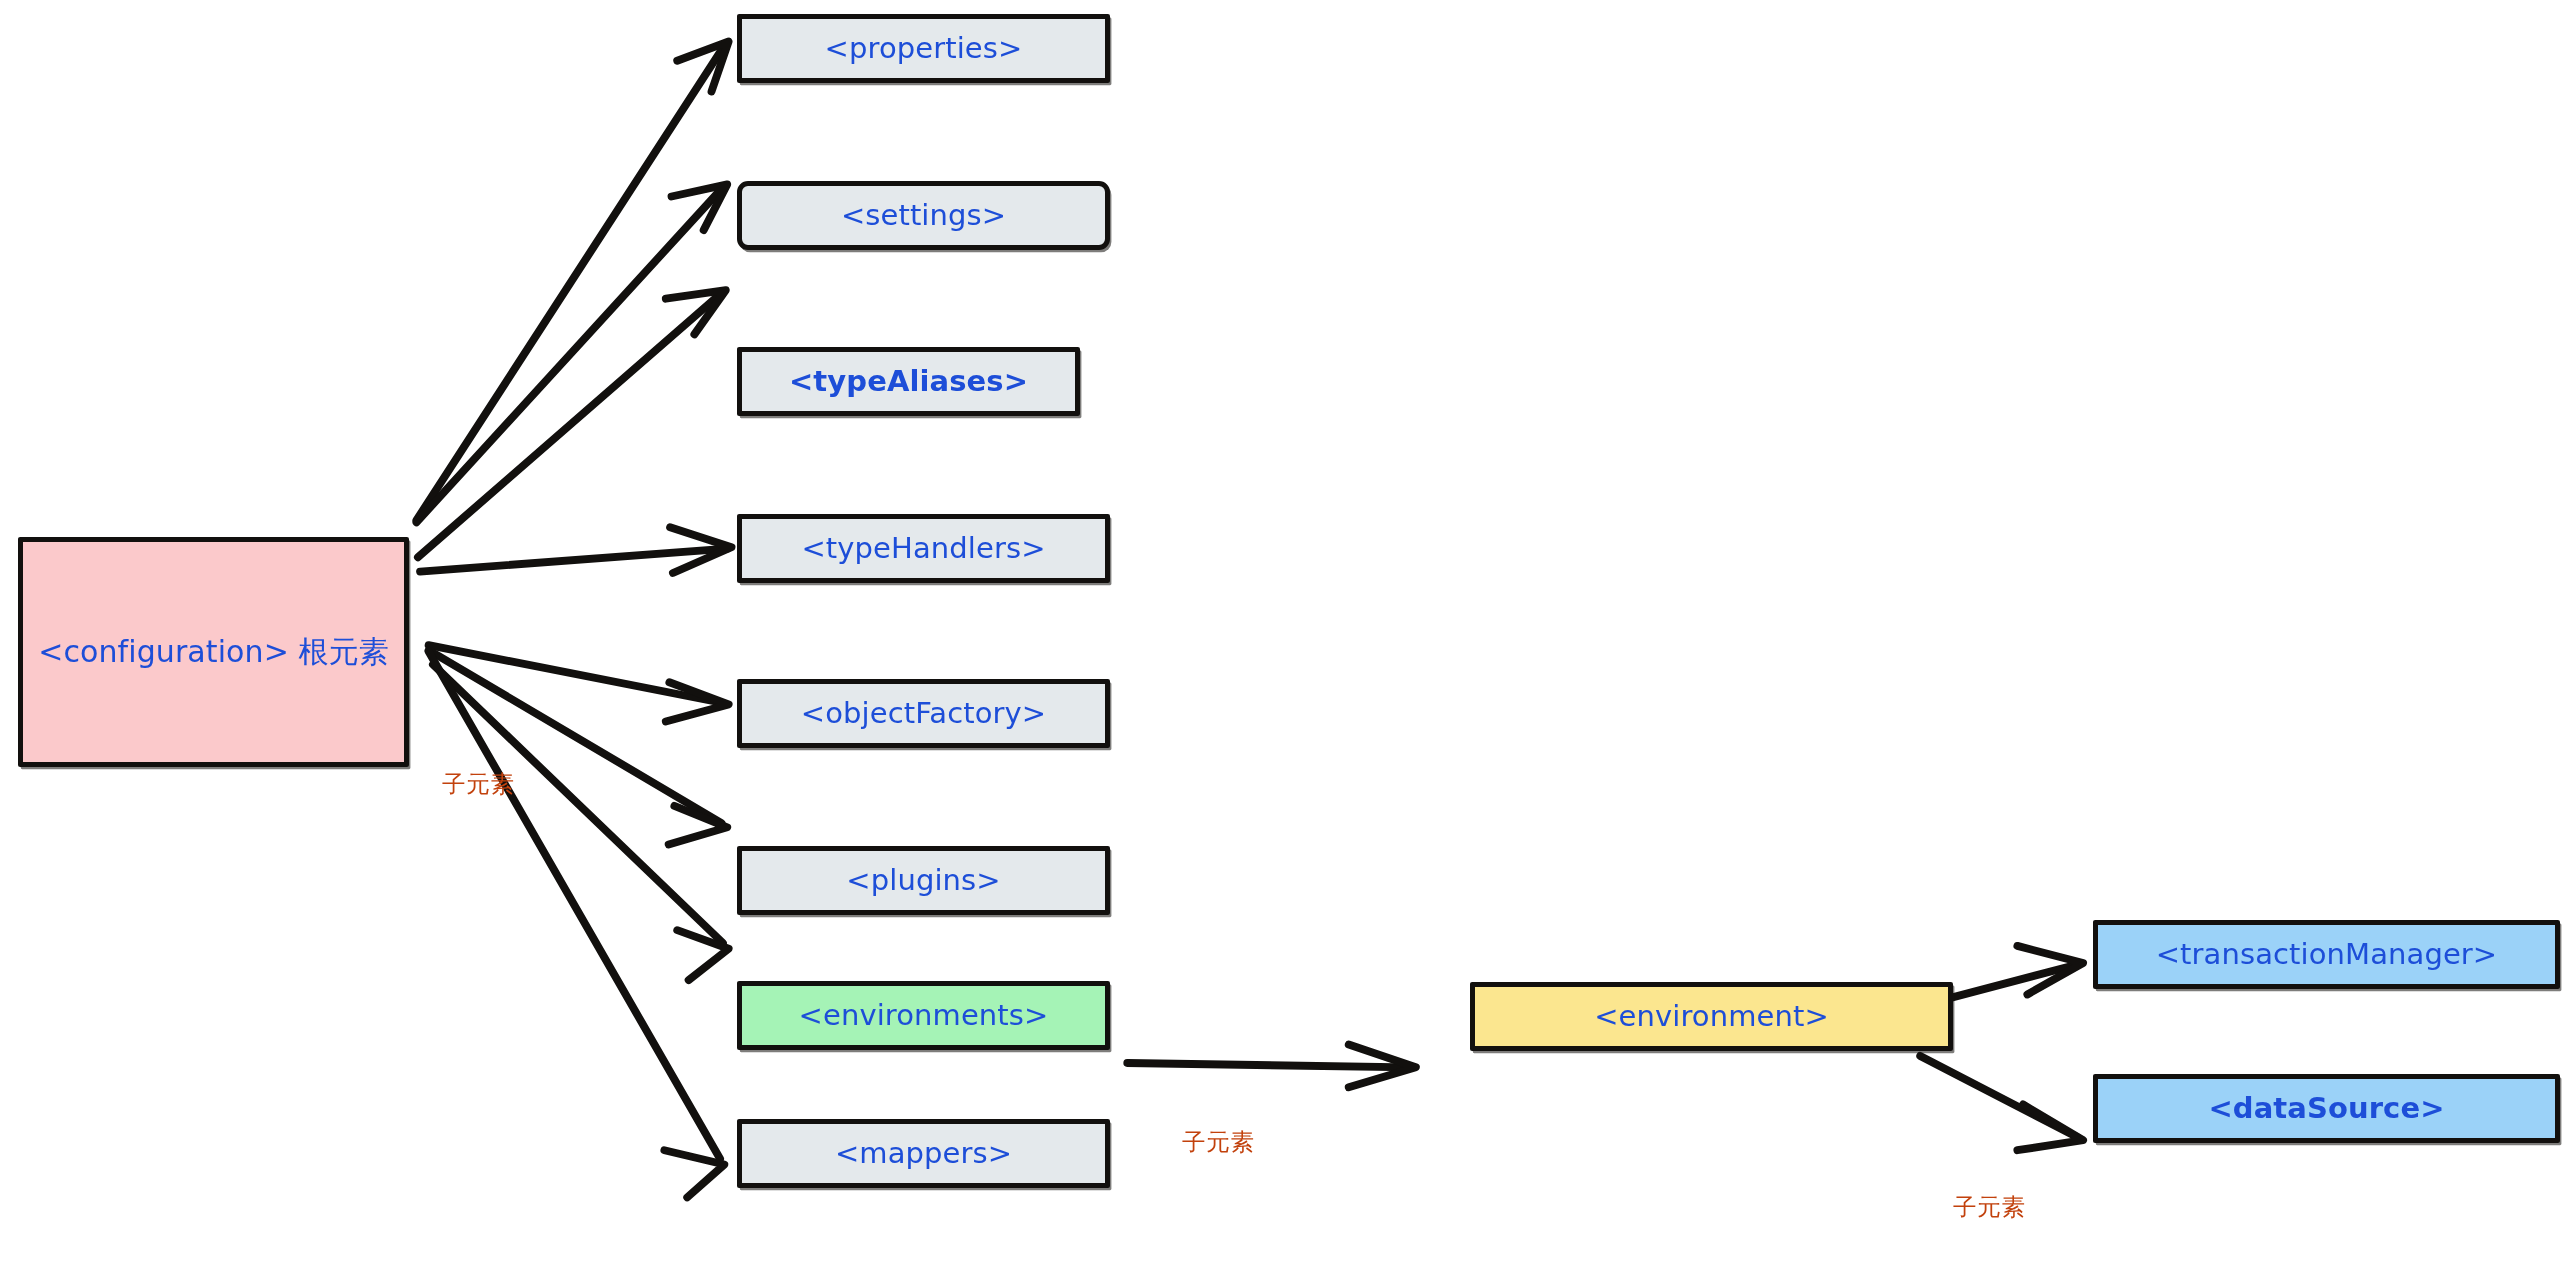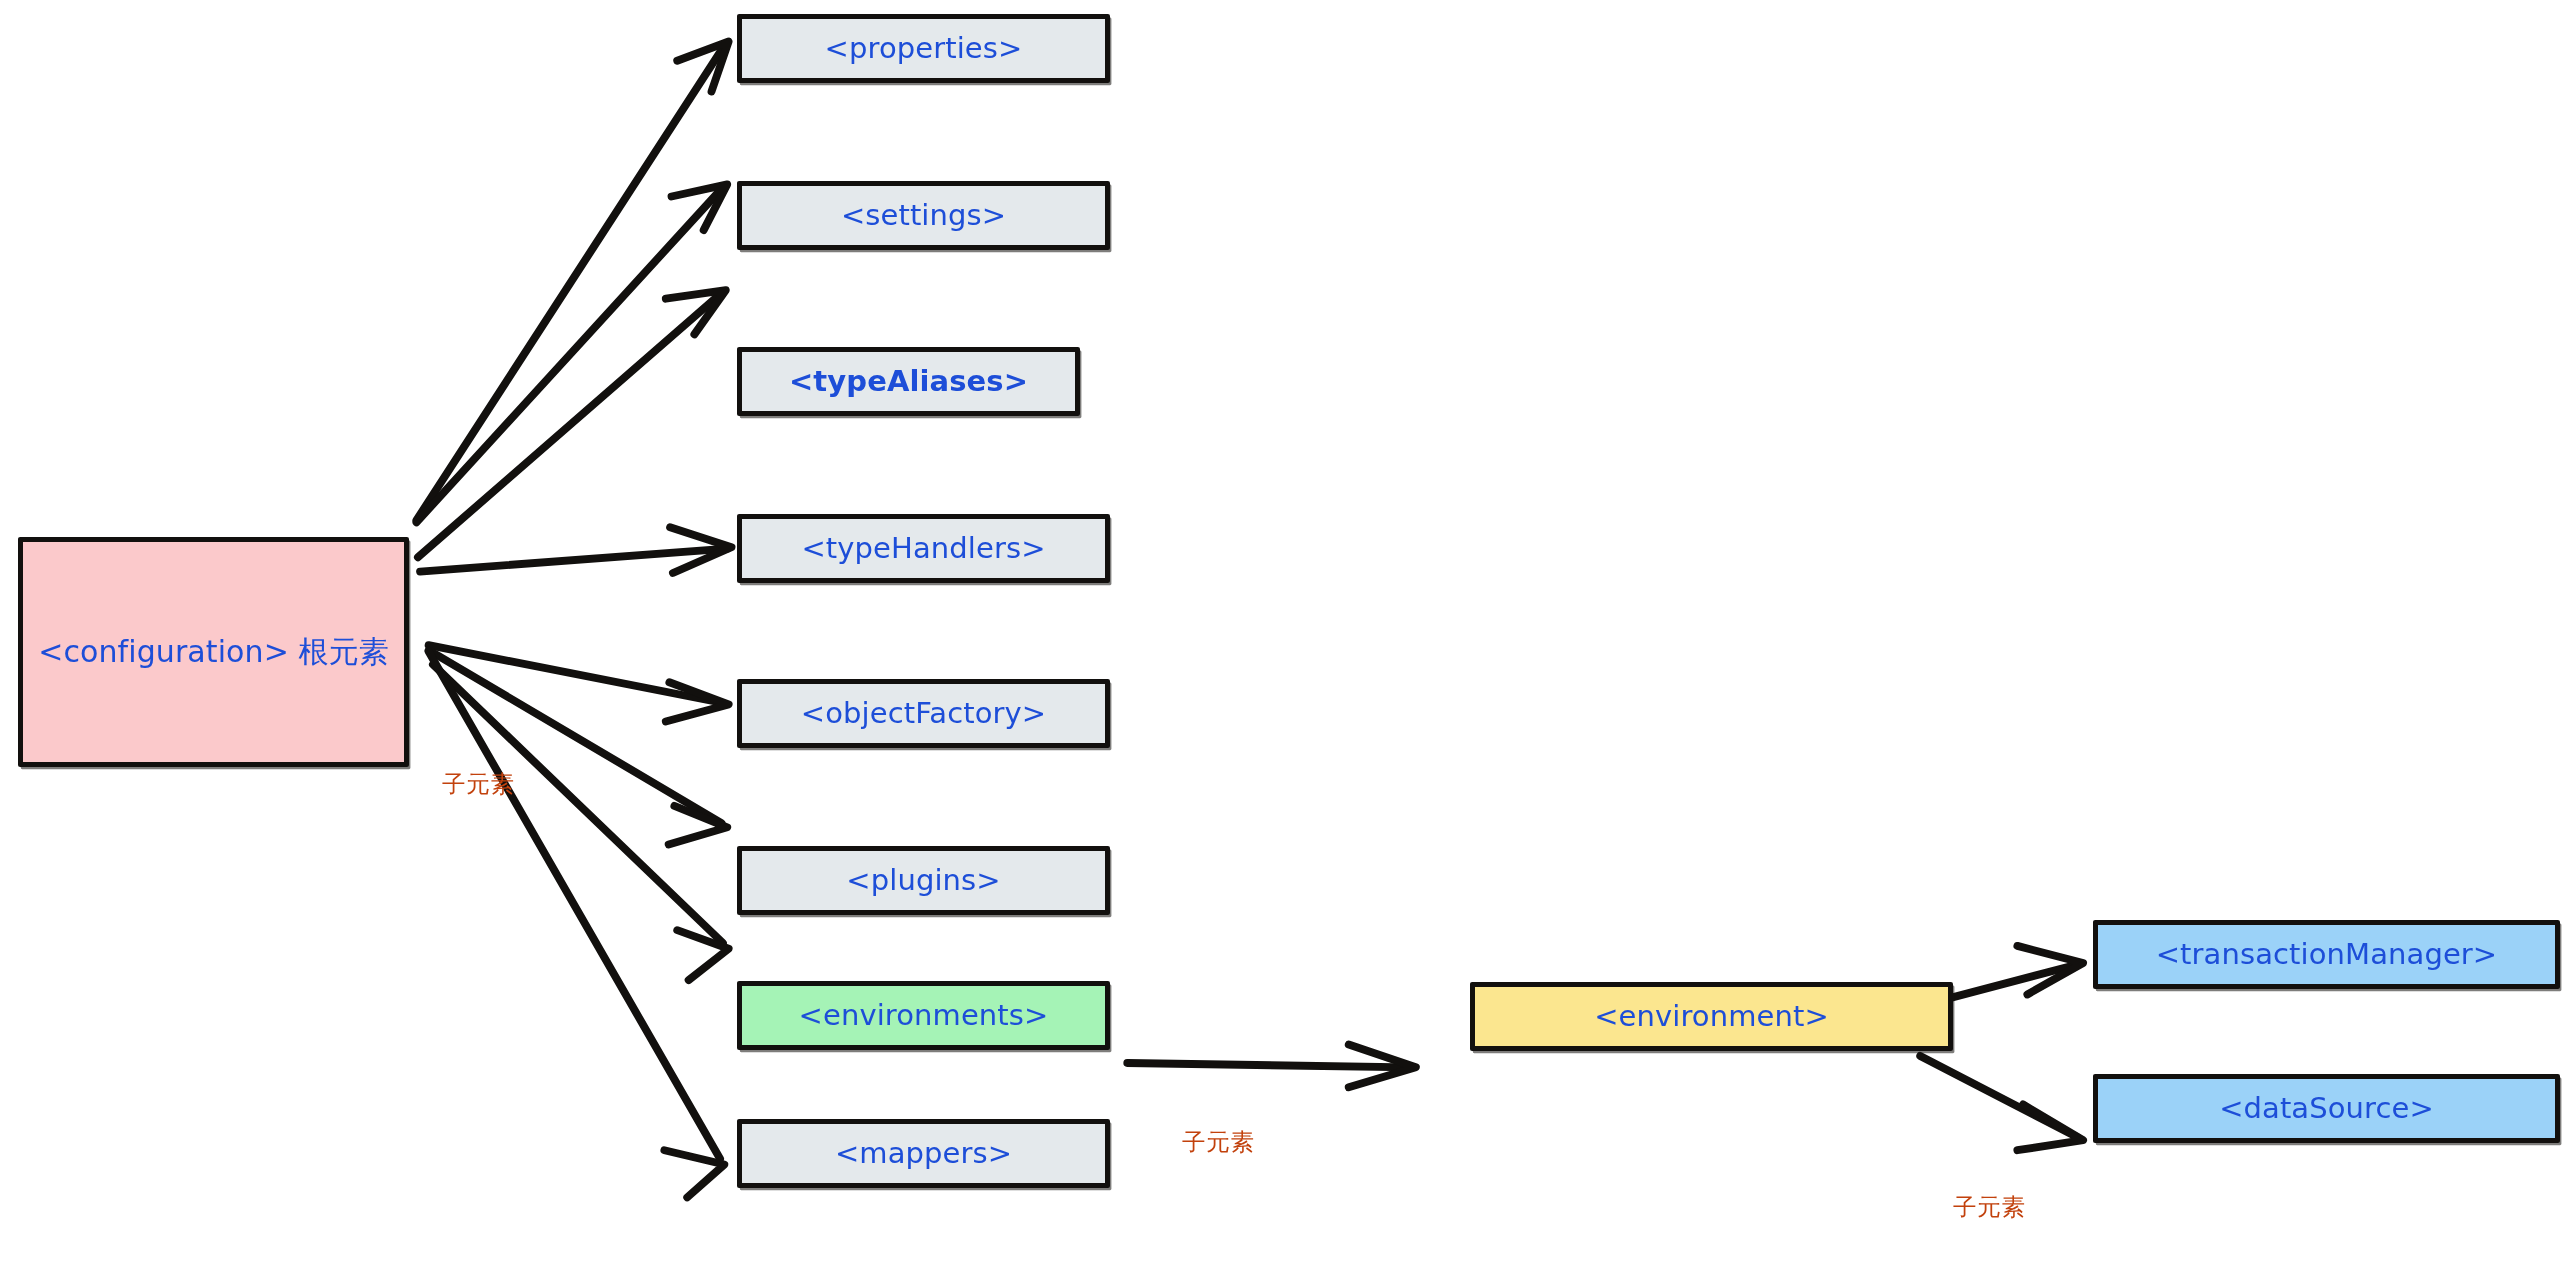--- a/index.html
+++ b/index.html
@@ -108,21 +108,21 @@
   </svg>
 
   <div class="node" style="left:18px;top:537px;width:391px;height:230px;background:#fbc9cb;font-size:30px;">
     <span class="label">&lt;configuration&gt; 根元素</span>
   </div>
 
   <div class="node" style="left:737px;top:14.3px;width:373px;height:69px;background:#e4e9ec;font-size:29px;">
     <span class="label">&lt;properties&gt;</span>
   </div>
 
-  <div class="node" style="left:737px;top:181px;width:373px;height:69px;background:#e4e9ec;font-size:29px;">
+  <div class="node" style="left:737px;top:181px;width:373px;height:69px;background:#e4e9ec;font-size:29px;border-radius:11px;">
     <span class="label">&lt;settings&gt;</span>
   </div>
 
   <div class="node" style="left:737px;top:347px;width:343px;height:69px;background:#e4e9ec;font-size:29px;font-weight:bold;">
     <span class="label">&lt;typeAliases&gt;</span>
   </div>
 
   <div class="node" style="left:737px;top:514px;width:373px;height:69px;background:#e4e9ec;font-size:29px;">
     <span class="label">&lt;typeHandlers&gt;</span>
   </div>
@@ -144,21 +144,21 @@
   </div>
 
   <div class="node" style="left:1422px;top:982px;width:483px;height:69px;background:#fbe68f;font-size:29px;margin-left:48px;">
     <span class="label">&lt;environment&gt;</span>
   </div>
 
   <div class="node" style="left:2093px;top:920px;width:467px;height:69px;background:#9bd2f8;font-size:29px;">
     <span class="label">&lt;transactionManager&gt;</span>
   </div>
 
-  <div class="node" style="left:2093px;top:1074px;width:467px;height:69px;background:#9bd2f8;font-size:29px;">
+  <div class="node" style="left:2093px;top:1074px;width:467px;height:69px;background:#9bd2f8;font-size:29px;font-weight:bold;">
     <span class="label">&lt;dataSource&gt;</span>
   </div>
 
   <div class="edge-label" style="left:442px;top:768px;">
     <span>子元素</span>
   </div>
   <div class="edge-label" style="left:1182px;top:1126px;">
     <span>子元素</span>
   </div>
   <div class="edge-label" style="left:1953px;top:1191px;">

